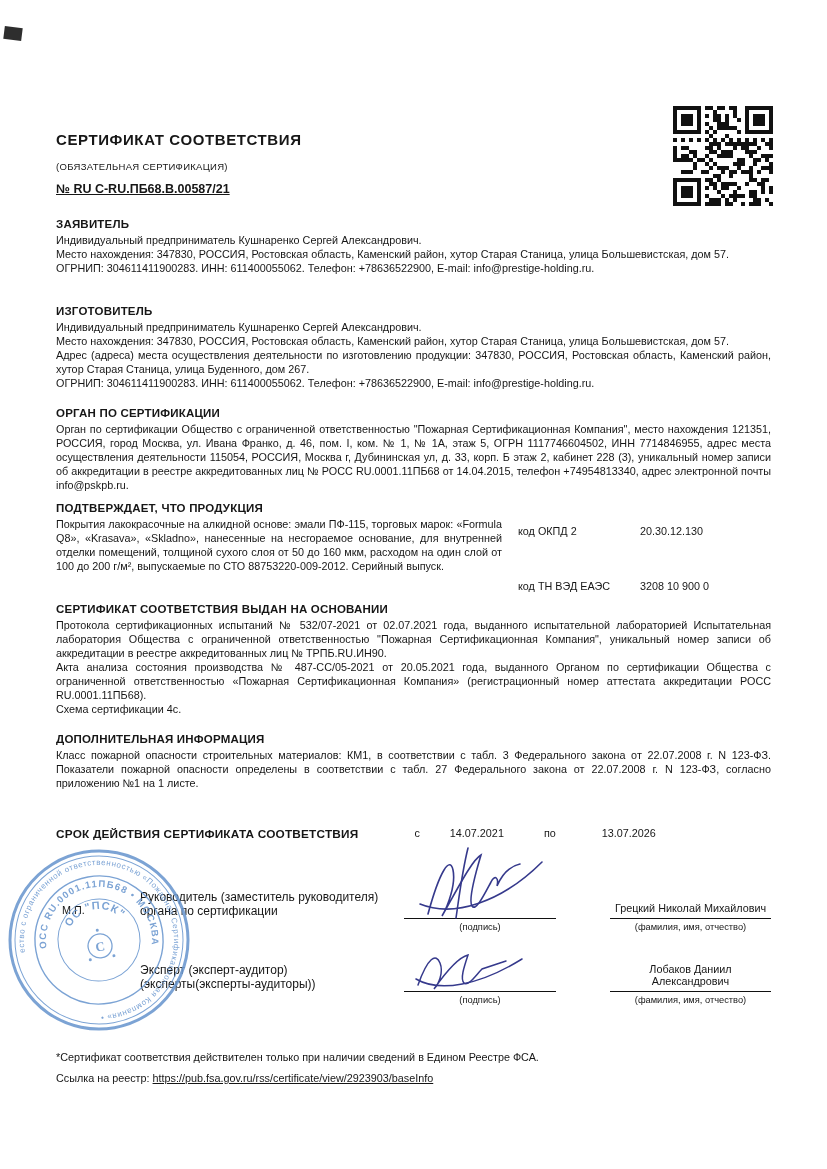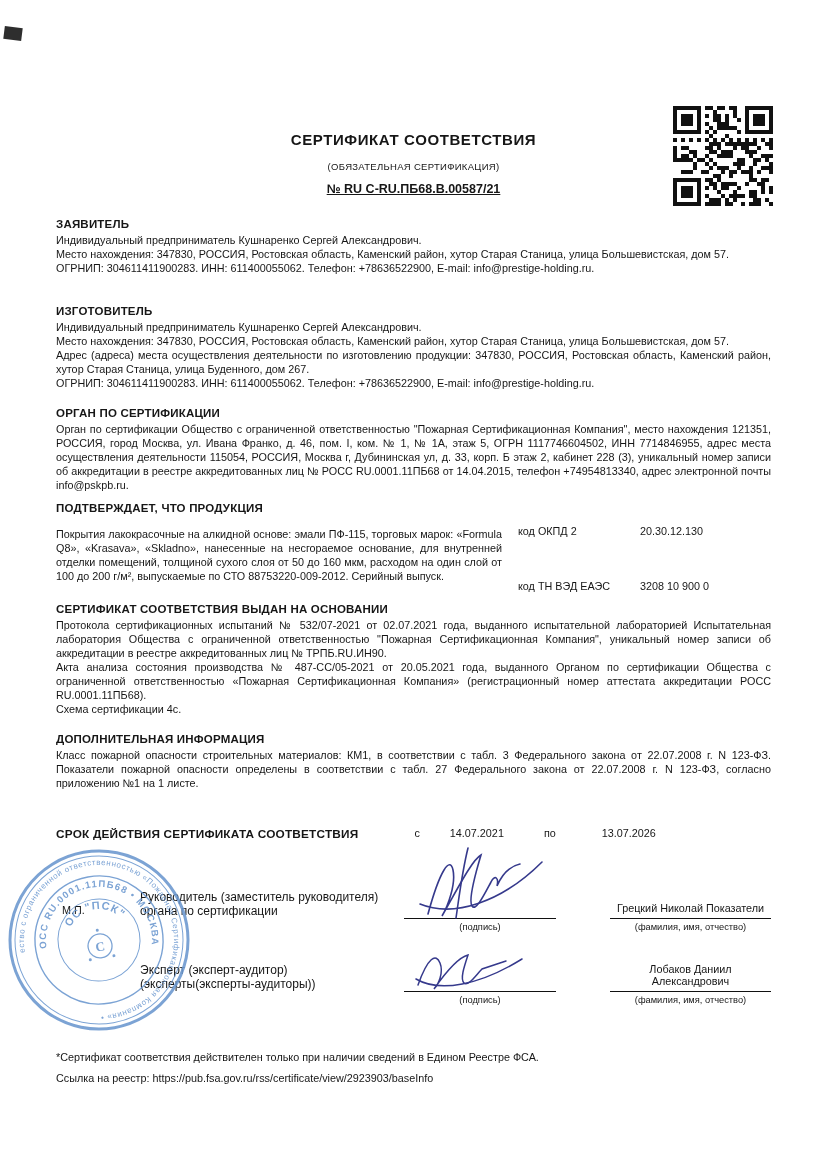--- a/index.html
+++ b/index.html
@@ -3,31 +3,31 @@
 <meta charset="utf-8">
 <style>
   *{box-sizing:border-box}
   html,body{margin:0;padding:0;background:#ffffff}
   .page{
     width:827px;height:1169px;margin:0 auto;background:#fff;position:relative;
     padding:0 56px;font-family:"Liberation Sans",sans-serif;color:#161616;overflow:hidden;
   }
   .corner-mark{position:absolute;left:4px;top:27px;width:18px;height:13px;background:#2e2e2e;transform:rotate(7deg)}
   .qr{position:absolute;top:106px;right:54px;width:100px;height:100px}
-  .doc-header{padding-top:131px;text-align:center}
+  .doc-header{padding-top:131px;text-align:left}
   .title{font-size:15px;font-weight:700;letter-spacing:.6px}
   .subtitle{font-size:9.5px;margin-top:13px;letter-spacing:.3px}
   .number{font-size:12.5px;font-weight:700;margin-top:10px;text-decoration:underline}
   .sec{margin-top:14px}
   .sec-h{font-size:11.5px;font-weight:700;margin-bottom:3px;letter-spacing:.2px}
   .sec p{margin:0;font-size:10.8px;line-height:14px;text-align:justify}
   .mt-lg{margin-top:30px}
   .mt-md{margin-top:17px}
   .mt-sm{margin-top:10px}
-  .product-row{display:flex;align-items:center}
+  .product-row{display:flex;align-items:flex-start}
   .product-desc{width:446px}
   .codes{flex:1;padding-left:16px;font-size:10.8px;line-height:14px}
   .code-row{display:flex;margin-top:7px}
   .code-row + .code-row{margin-top:41px}
   .code-label{width:122px}
   .validity{display:flex;align-items:flex-start;margin-top:37px}
   .v-h{font-weight:700;font-size:11.8px;letter-spacing:.2px}
   .v-label{margin-left:56px;font-size:10.8px}
   .v-date{margin-left:30px;font-size:10.8px}
   .v-label2{margin-left:40px}
@@ -38,21 +38,21 @@
   .col-mp{width:84px;font-size:10.8px;padding-left:6px;margin-bottom:16px}
   .col-role{width:248px;font-size:12px;line-height:14px;margin-bottom:14px}
   .col-sig{width:152px;margin-left:16px;text-align:center}
   .sig-line{border-bottom:1px solid #111;height:34px;position:relative}
   .sig{position:absolute;left:6px;bottom:-4px;overflow:visible;pointer-events:none}
   .caption{font-size:9.3px;margin-top:3px;}
   .col-name{flex:1;margin-left:54px;text-align:center}
   .sig-name{font-size:10.8px;border-bottom:1px solid #111;padding-bottom:4px}
   .footnote{margin-top:46px;font-size:10.8px}
   .registry{margin-top:9px;font-size:10.8px}
-  .registry-link{color:inherit;cursor:pointer}
+  .registry-link{color:inherit;text-decoration:underline;cursor:pointer}
   .stamp{position:absolute;left:5px;top:846px;width:188px;height:188px;transform:rotate(-10deg);opacity:.88;pointer-events:none}
 </style>
 </head>
 <body>
 
 <div class="page">
 
   <div class="corner-mark"></div>
 
   <svg class="qr" xmlns="http://www.w3.org/2000/svg" viewBox="0 0 100 100">
@@ -429,21 +429,21 @@
           <g fill="none" stroke="#2b2f86" stroke-width="1.6" stroke-linecap="round" opacity="0.95">
             <path d="M18 72 C30 28 40 14 43 28 C46 42 38 64 32 74 C48 46 62 18 71 13 C65 33 58 58 62 64 C66 70 75 51 81 40 C85 32 89 36 87 44 C93 30 101 24 110 22"></path>
             <path d="M10 62 C44 76 92 60 132 20"></path>
             <path d="M58 6 C52 30 49 56 46 76"></path>
           </g>
         </svg>
       </div>
       <div class="caption">(подпись)</div>
     </div>
     <div class="col-name">
-      <div class="sig-name">Грецкий Николай Показатели</div>
+      <div class="sig-name">Грецкий Николай Михайлович</div>
       <div class="caption">(фамилия, имя, отчество)</div>
     </div>
   </div>
 
   <div class="sign-row sign-row-2">
     <div class="col-mp"></div>
     <div class="col-role">Эксперт (эксперт-аудитор) (эксперты(эксперты-аудиторы))</div>
     <div class="col-sig">
       <div class="sig-line">
         <svg class="sig" xmlns="http://www.w3.org/2000/svg" viewBox="0 0 120 50" width="120" height="50">

